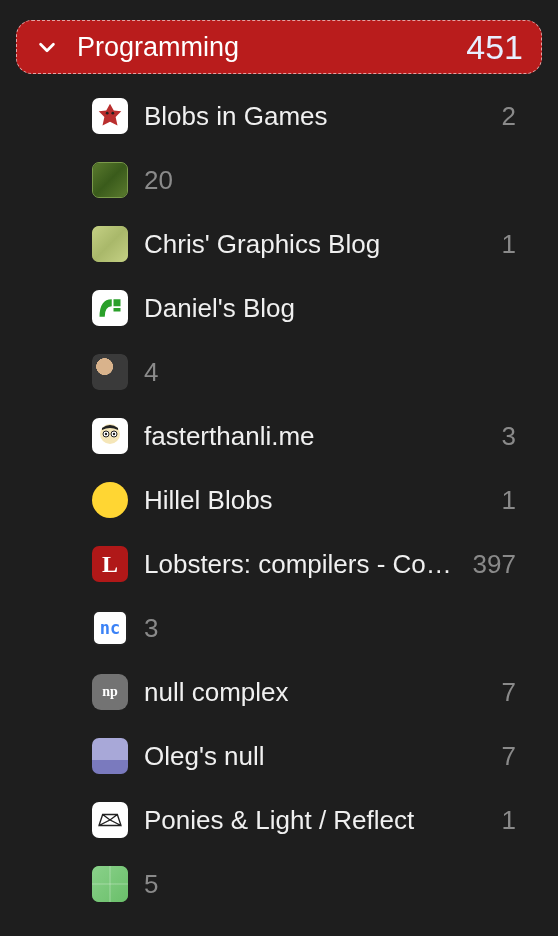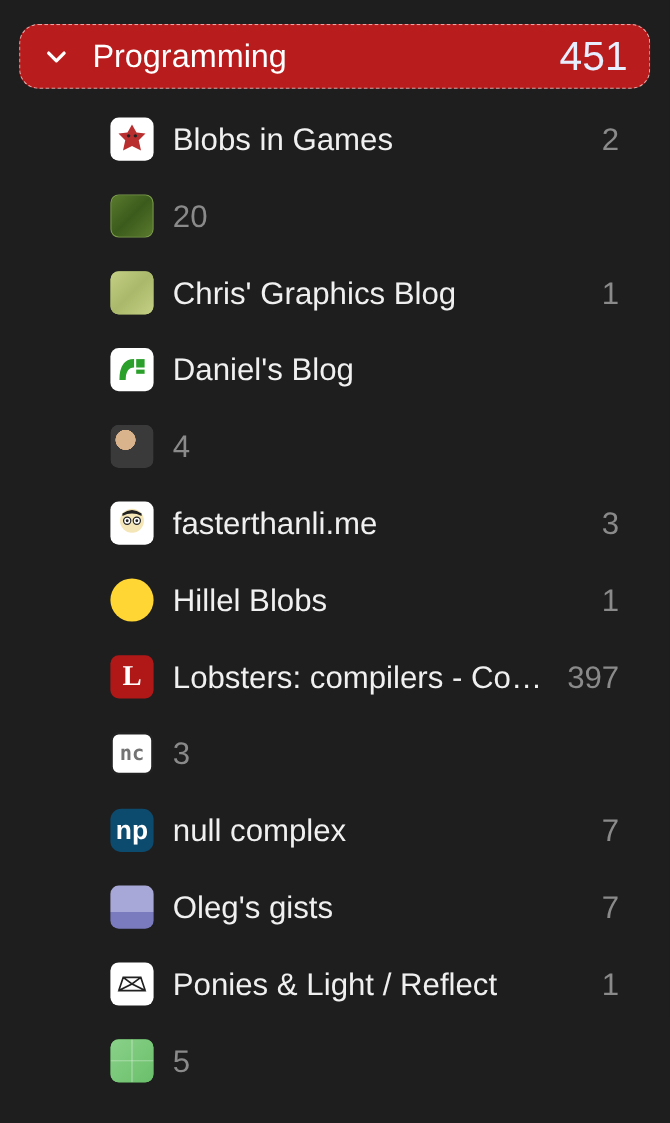--- a/index.html
+++ b/index.html
@@ -100,22 +100,22 @@
     .icon-chris { background: #a9b86a; }
     .icon-chris-inner { width: 100%; height: 100%; background: linear-gradient(135deg, #c5d185 0%, #a9b86a 50%, #c5d185 100%); border-radius: 6px; }
     .icon-daniel { background: #fff; color: #2aa02a; font-size: 22px; font-family: Arial; }
     .icon-daniel svg { width: 28px; height: 28px; }
     .icon-drew { background: #1a1a1a; }
     .icon-drew-inner { width: 100%; height: 100%; background: radial-gradient(circle at 35% 35%, #d9b38c 25%, #3a3a3a 26%); border-radius: 6px; }
     .icon-faster { background: #fff; }
     .icon-faster svg { width: 32px; height: 32px; }
     .icon-hillel { background: #ffd633; border-radius: 50%; }
     .icon-lobsters { background: #b01818; color: #fff; font-size: 24px; font-family: Georgia, serif; }
-    .icon-needlessly { background: #fff; border: 2px solid #222; color: #737373; font-size: 17px; font-family: monospace; }
-    .icon-null { background: #0c4a6e; color: #fff; font-size: 22px; font-family: Liberation Sans, sans-serif; border-radius: 9px; }
+    .icon-needlessly { background: #fff; border: 2px solid #222; color: #3b82f6; font-size: 17px; font-family: monospace; }
+    .icon-null { background: #737373; color: #fff; font-size: 14px; font-family: Liberation Serif, serif; border-radius: 9px; }
     .icon-oleg { background: linear-gradient(180deg, #a8a8d8 0%, #a8a8d8 60%, #7a7abe 61%, #7a7abe 100%); }
     .icon-ponies { background: #fff; }
     .icon-ponies svg { width: 30px; height: 22px; }
     .icon-reasonably { background: #6abf6a; }
     .icon-reasonably-inner {
       width: 100%; height: 100%; border-radius: 6px;
       background:
         linear-gradient(90deg, transparent 48%, rgba(255,255,255,0.25) 49%, rgba(255,255,255,0.25) 51%, transparent 52%),
         linear-gradient(0deg, transparent 48%, rgba(255,255,255,0.25) 49%, rgba(255,255,255,0.25) 51%, transparent 52%),
         linear-gradient(135deg, #8ad18a 0%, #6abf6a 100%);
@@ -215,21 +215,21 @@
   </div>
 
   <div class="feed-item">
     <div class="favicon icon-null">np</div>
     <span class="feed-name">null complex</span>
     <span class="feed-count">7</span>
   </div>
 
   <div class="feed-item">
     <div class="favicon icon-oleg"></div>
-    <span class="feed-name">Oleg's gists</span>
+    <span class="feed-name">Oleg's null</span>
     <span class="feed-count">7</span>
   </div>
 
   <div class="feed-item">
     <div class="favicon icon-ponies">
       <svg viewBox="0 0 32 24">
           <path fill="none" stroke="#222" stroke-width="1.5" d="M4 18 L28 18 L24 6 L8 6 Z M4 18 L8 6 M28 18 L24 6 M8 6 L16 12 L24 6 M4 18 L16 12 L28 18"></path>
         </svg>
     </div>
     <span class="feed-name">Ponies &amp; Light / Reflect</span>

